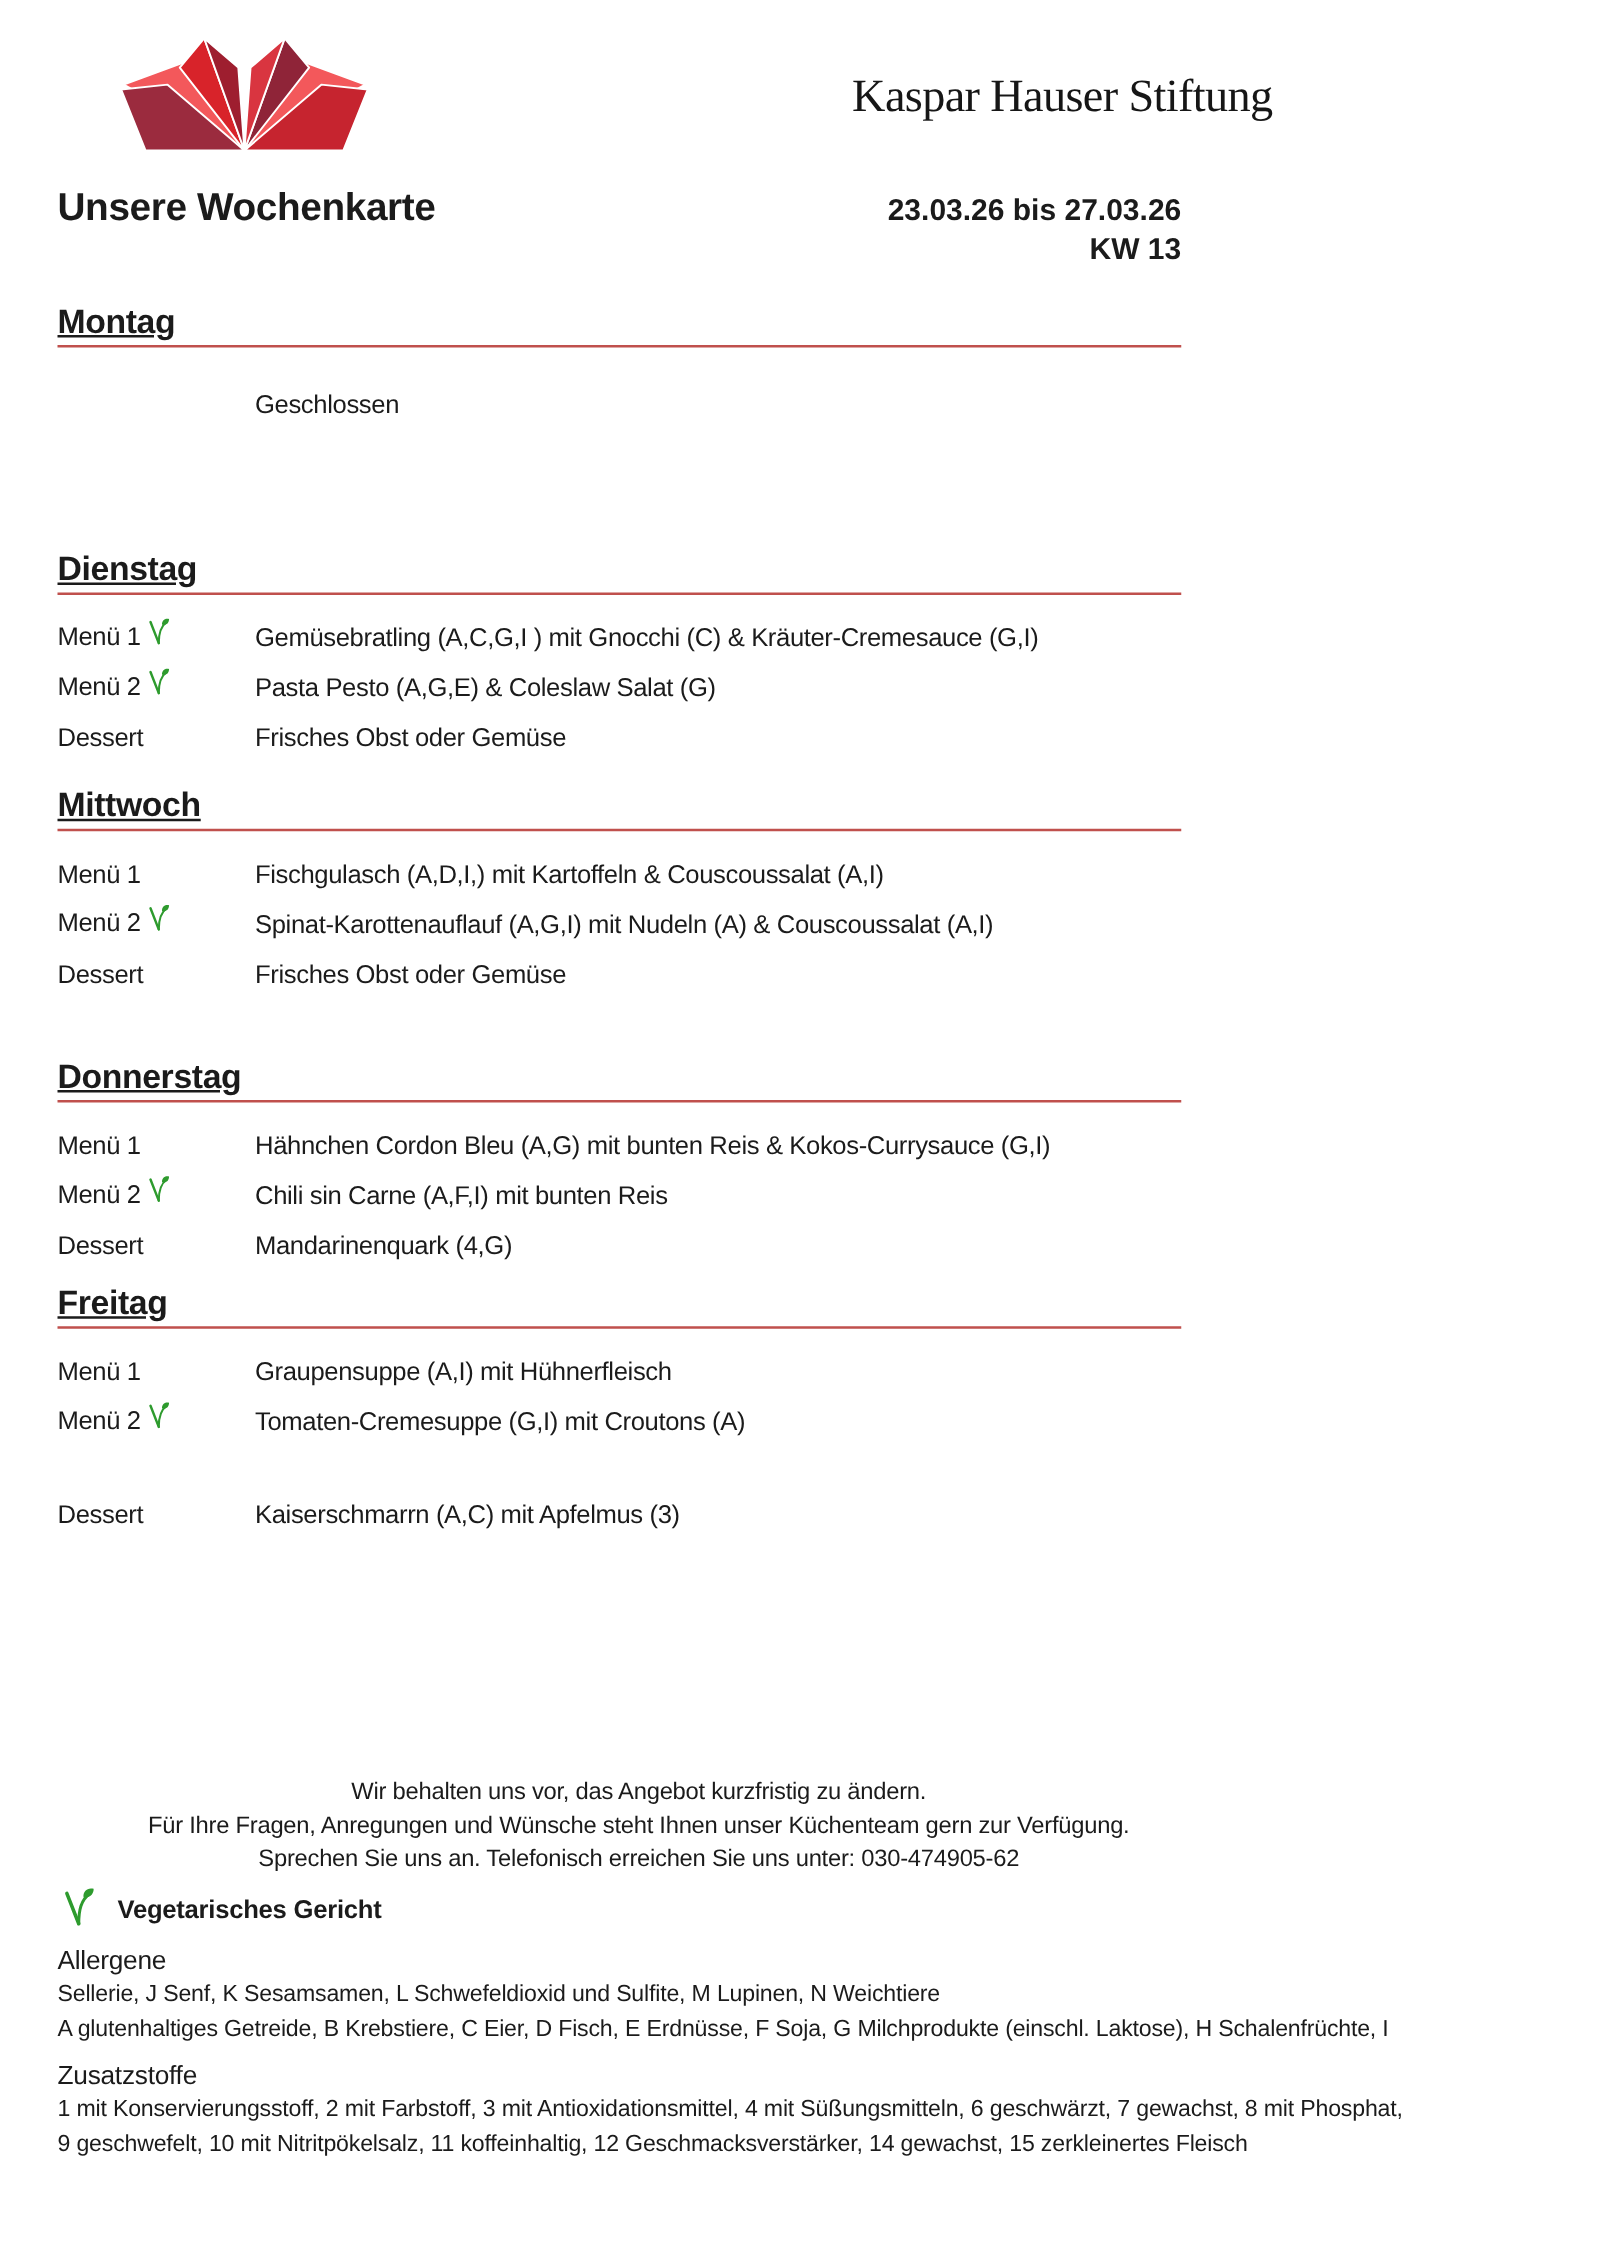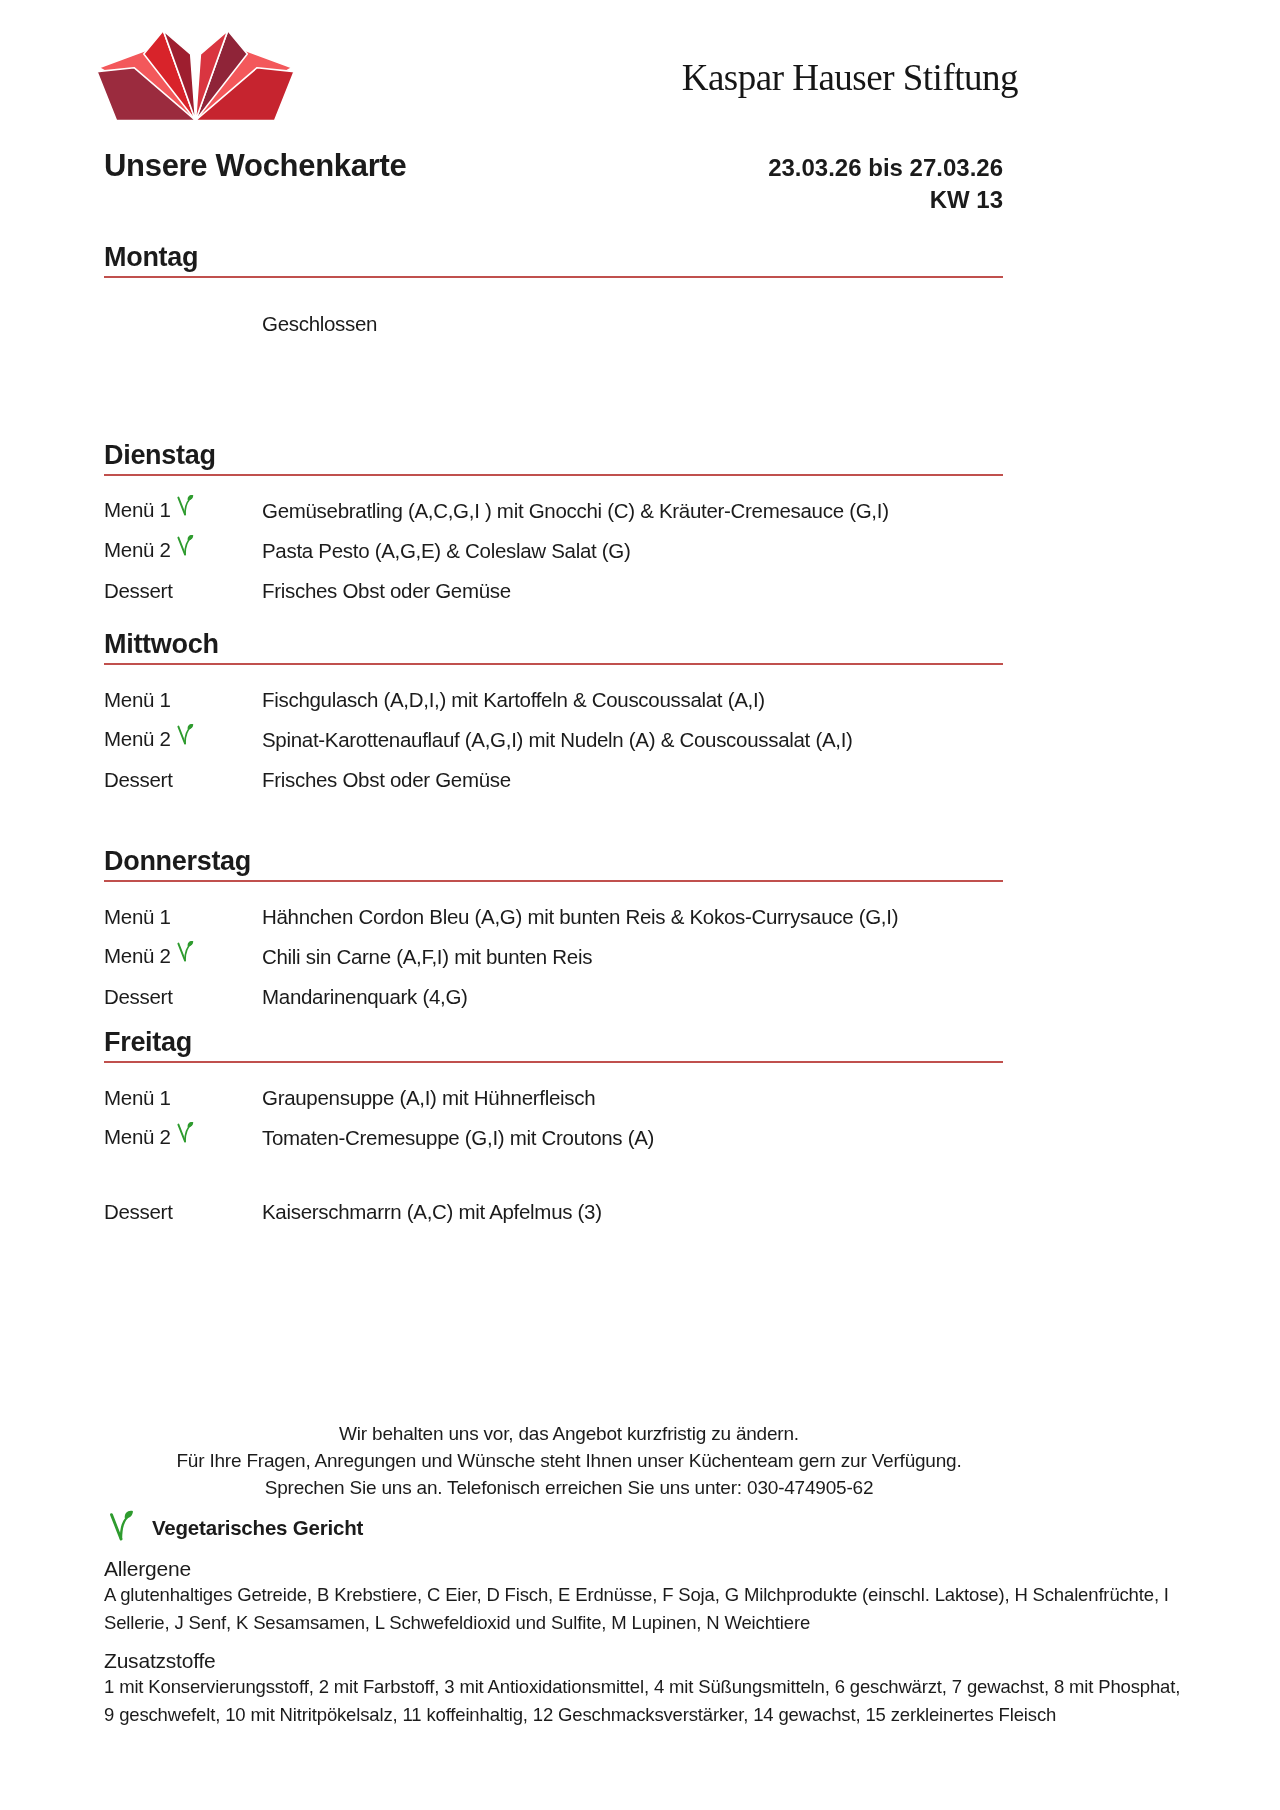--- a/index.html
+++ b/index.html
@@ -3,41 +3,41 @@
 <meta charset="utf-8">
 <style>
   html,body{margin:0;padding:0;}
   body{
     width:1280px;height:1810px;background:#ffffff;
     font-family:"Liberation Sans","DejaVu Sans",sans-serif;
     color:var(--text,#1b1b1b);
     -webkit-font-smoothing:antialiased;
   }
   .page{position:relative;width:1280px;height:1810px;overflow:hidden;}
-  .content{margin-left:104px;width:899px;}
+  .content{margin-left:46px;width:899px;}
 
   
   .header{position:relative;height:128px;font-family:Liberation Serif, serif;}
   .logo{position:absolute;left:95px;top:28px;width:205px;height:97px;}
   .brand{
     position:absolute;right:262px;top:56px;
     font-size:37px;font-weight:400;letter-spacing:-0.5px;color:#161616;
     white-space:nowrap;
   }
 
   .title-row{display:flex;justify-content:space-between;align-items:baseline;margin-top:20px;}
   .page-title{font-size:31px;font-weight:700;letter-spacing:-0.3px;}
   .date-range{font-size:24px;font-weight:700;}
   .kw-row{text-align:right;font-size:24px;font-weight:700;margin-top:2px;height:30px;}
 
   
   .day-heading{
     font-size:27px;font-weight:700;letter-spacing:-0.3px;
     border-bottom:2px solid var(--underline,#C0504D);
-    padding-bottom:3px;margin:0;
+    padding-bottom:3px;margin:0;text-decoration:underline;
   }
   .day{margin-top:0;}
   .day-montag{margin-top:26px;}
   .day-dienstag{margin-top:96px;}
   .day-mittwoch{margin-top:18px;}
   .day-donnerstag{margin-top:46px;}
   .day-freitag{margin-top:10px;}
 
   .menu-row{display:flex;align-items:center;height:40px;}
   .menu-row:first-of-type{margin-top:15px;}
@@ -222,22 +222,22 @@
         <path d="M3.2 4.5 L12 27" fill="none" stroke="#2E9B2E" stroke-width="2.6" stroke-linecap="round"></path>
         <path d="M12 27 C12 17 13.5 9.5 20.5 4.5" fill="none" stroke="#2E9B2E" stroke-width="2.2" stroke-linecap="round"></path>
         <path d="M15.5 7.5 C15 3 18.5 0 23 1.2 C23 5.6 19.8 8.3 15.5 7.5 Z" fill="#2E9B2E"></path>
       </svg>
       <span class="legend-label">Vegetarisches Gericht</span>
     </div>
 
     <div class="fine">
       <div class="fine-title">Allergene</div>
       <div>
+          <div class="fine-line">Sellerie, J Senf, K Sesamsamen, L Schwefeldioxid und Sulfite, M Lupinen, N Weichtiere</div>
           <div class="fine-line">A glutenhaltiges Getreide, B Krebstiere, C Eier, D Fisch, E Erdnüsse, F Soja, G Milchprodukte (einschl. Laktose), H Schalenfrüchte, I</div>
-          <div class="fine-line">Sellerie, J Senf, K Sesamsamen, L Schwefeldioxid und Sulfite, M Lupinen, N Weichtiere</div>
         </div>
       <div class="fine-title">Zusatzstoffe</div>
       <div>
           <div class="fine-line">1 mit Konservierungsstoff, 2 mit Farbstoff,  3 mit Antioxidationsmittel, 4 mit Süßungsmitteln, 6 geschwärzt, 7 gewachst, 8 mit Phosphat,</div>
           <div class="fine-line">9 geschwefelt, 10 mit Nitritpökelsalz, 11 koffeinhaltig, 12 Geschmacksverstärker, 14 gewachst, 15 zerkleinertes Fleisch</div>
         </div>
     </div>
   </div>
 </div>
 

